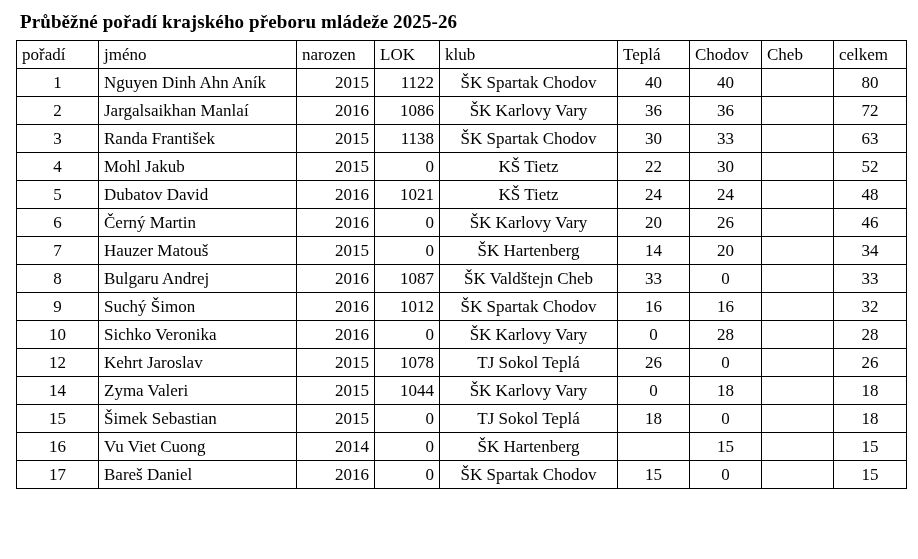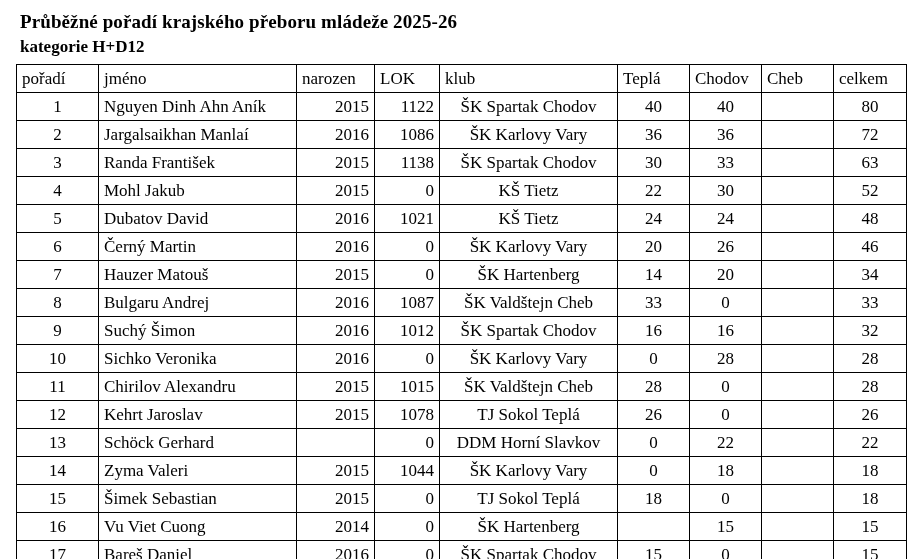--- a/index.html
+++ b/index.html
@@ -87,21 +87,20 @@
   thead th.h-cheb   { text-align: left; }
   thead th.h-total  { text-align: left; }
 </style>
 </head>
 <body>
 
 <div class="page">
 
   <div class="title-block">
     <h1 class="doc-title">Průběžné pořadí krajského přeboru mládeže 2025-26</h1>
-    <h2 class="doc-subtitle">kategorie H+D12</h2>
   </div>
 
   <table class="results">
     <colgroup>
       <col class="c-rank">
         <col class="c-name">
         <col class="c-born">
         <col class="c-lok">
       <col class="c-club">
         <col class="c-tepla">
@@ -227,53 +226,31 @@
           <td class="name">Sichko Veronika</td>
           <td class="born">2016</td>
           <td class="lok">0</td>
           <td class="club">ŠK Karlovy Vary</td>
           <td class="pts">0</td>
           <td class="pts">28</td>
           <td class="pts"></td>
           <td class="total">28</td>
         </tr>
         <tr>
-          <td class="rank">11</td>
-          <td class="name">Chirilov Alexandru</td>
-          <td class="born">2015</td>
-          <td class="lok">1015</td>
-          <td class="club">ŠK Valdštejn Cheb</td>
-          <td class="pts">28</td>
-          <td class="pts">0</td>
-          <td class="pts"></td>
-          <td class="total">28</td>
-        </tr>
-        <tr>
           <td class="rank">12</td>
           <td class="name">Kehrt Jaroslav</td>
           <td class="born">2015</td>
           <td class="lok">1078</td>
           <td class="club">TJ Sokol Teplá</td>
           <td class="pts">26</td>
           <td class="pts">0</td>
           <td class="pts"></td>
           <td class="total">26</td>
         </tr>
         <tr>
-          <td class="rank">13</td>
-          <td class="name">Schöck Gerhard</td>
-          <td class="born"></td>
-          <td class="lok">0</td>
-          <td class="club">DDM Horní Slavkov</td>
-          <td class="pts">0</td>
-          <td class="pts">22</td>
-          <td class="pts"></td>
-          <td class="total">22</td>
-        </tr>
-        <tr>
           <td class="rank">14</td>
           <td class="name">Zyma Valeri</td>
           <td class="born">2015</td>
           <td class="lok">1044</td>
           <td class="club">ŠK Karlovy Vary</td>
           <td class="pts">0</td>
           <td class="pts">18</td>
           <td class="pts"></td>
           <td class="total">18</td>
         </tr>

